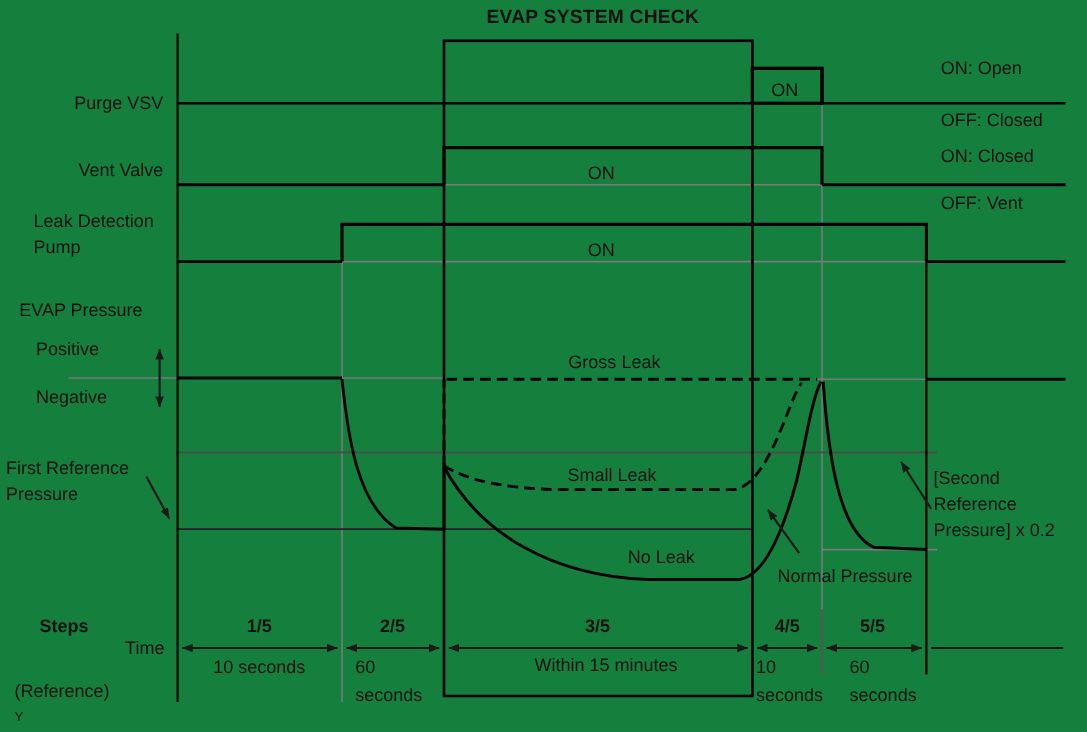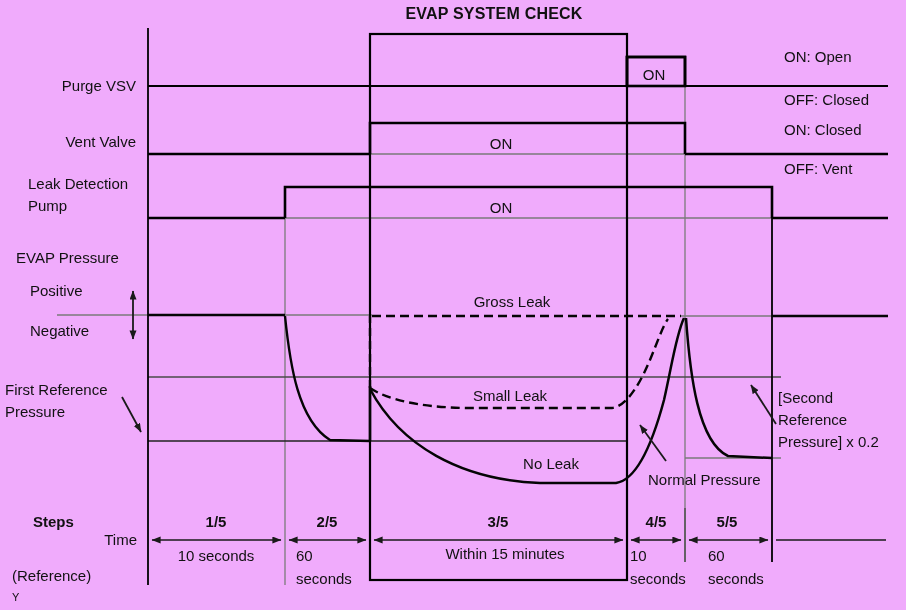--- a/index.html
+++ b/index.html
@@ -1,16 +1,16 @@
 <!DOCTYPE html>
 <html><head>
 <meta charset="utf-8">
 <style>
   html,body{margin:0;padding:0;background:#ffffff;}
-  #stage{position:relative;width:906px;height:610px;background:#f0abfc;overflow:hidden;}
+  #stage{position:relative;width:906px;height:610px;background:#15803d;overflow:hidden;}
   svg{display:block;}
   text{font-family:"Liberation Sans","DejaVu Sans",sans-serif;fill:#111;}
   .lbl{font-size:15px;}
   .lbl-b{font-size:15px;font-weight:bold;}
   .title{font-size:16px;font-weight:bold;letter-spacing:.2px;}
   .small{font-size:11px;}
 </style>
 </head>
 <body>
 

